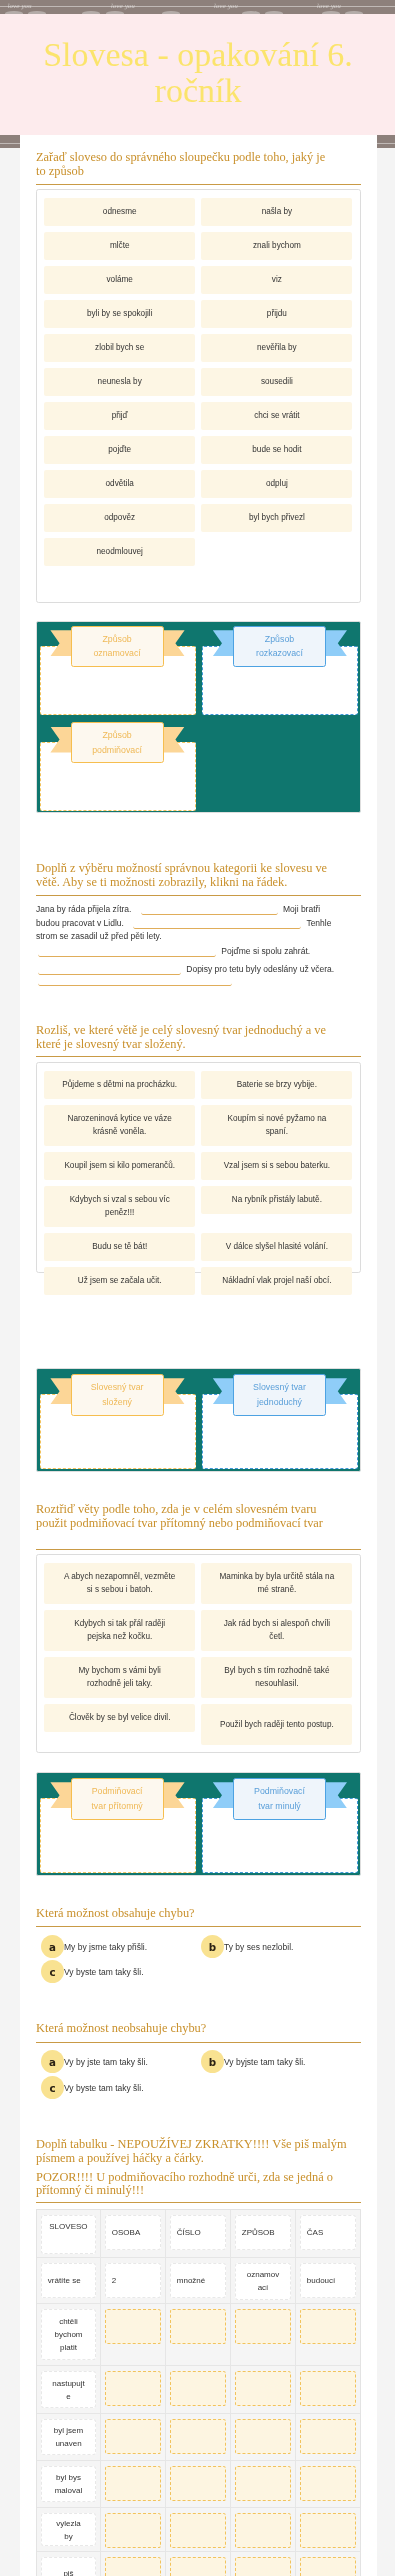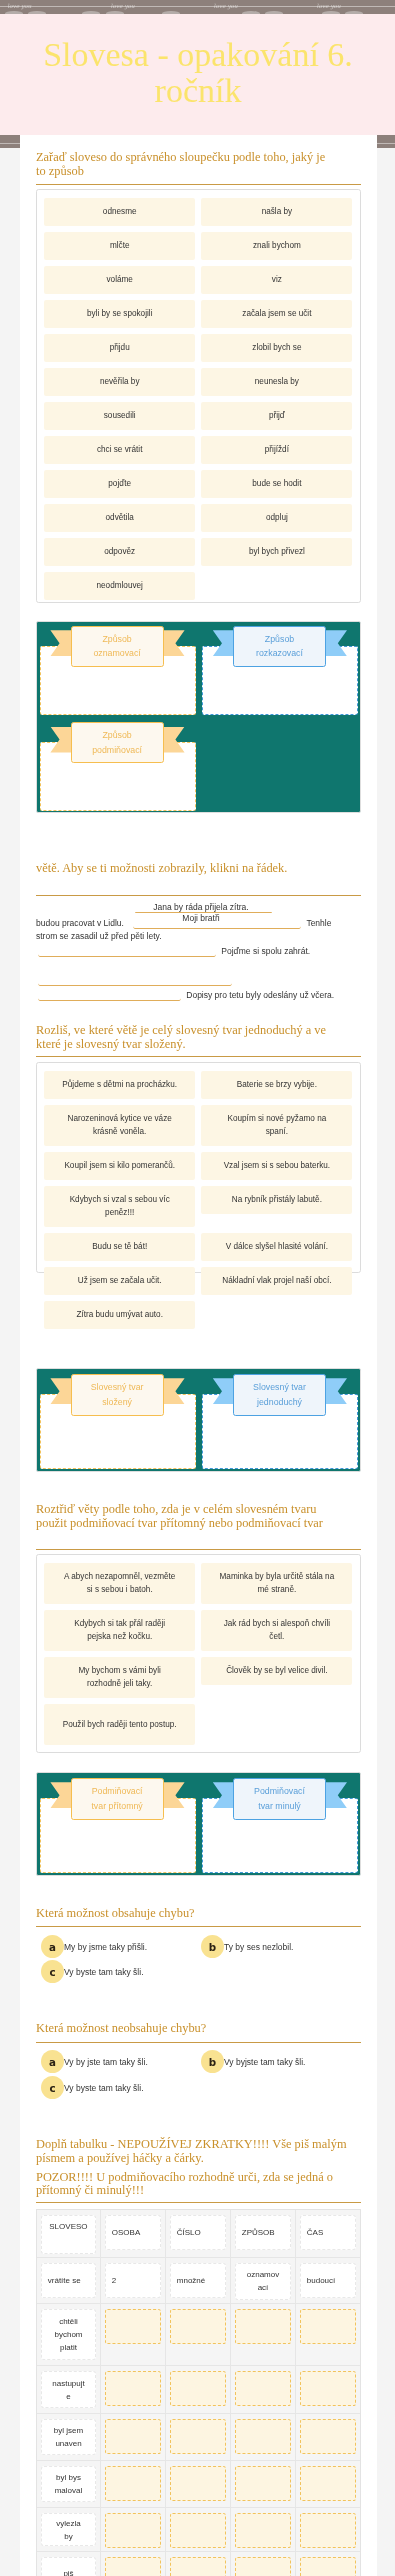--- a/index.html
+++ b/index.html
@@ -130,29 +130,27 @@
 <div class="abs rule" style="top:184px;"></div>
 
 <div class="abs itembox" style="top:189px;height:414px;">
   <div class="chip">odnesme</div>
   <div class="chip">našla by</div>
   <div class="chip">mlčte</div>
   <div class="chip">znali bychom</div>
   <div class="chip">voláme</div>
   <div class="chip">viz</div>
   <div class="chip">byli by se spokojili</div>
-  <div class="chip">začala jsem se učit</div>
   <div class="chip">přijdu</div>
   <div class="chip">zlobil bych se</div>
   <div class="chip">nevěřila by</div>
   <div class="chip">neunesla by</div>
   <div class="chip">sousedili</div>
   <div class="chip">přijď</div>
   <div class="chip">chci se vrátit</div>
-  <div class="chip">přijíždí</div>
   <div class="chip">pojďte</div>
   <div class="chip">bude se hodit</div>
   <div class="chip">odvětila</div>
   <div class="chip">odpluj</div>
   <div class="chip">odpověz</div>
   <div class="chip">byl bych přivezl</div>
   <div class="chip">neodmlouvej</div>
 </div>
 
 <div class="abs catbox" style="top:621px;height:192px;">
@@ -170,42 +168,43 @@
   </div>
   <div class="zone orange" style="left:2.6px;top:100px;">
     <div class="drop" style="height:69px;"></div>
     <div class="tail l"></div>
     <div class="tail r"></div>
     <div class="lab">Způsob podmiňovací</div>
   </div>
 </div>
 
 <div class="abs h" style="top:862px;">
+  <div>Doplň z výběru možností správnou kategorii ke slovesu ve</div>
   <div>větě. Aby se ti možnosti zobrazily, klikni na řádek.</div>
 </div>
 <div class="abs rule" style="top:895px;"></div>
 
-<div class="abs fline" style="top:902px;flex-direction:column;">
+<div class="abs fline" style="top:902px;">
   <span>Jana by ráda přijela zítra.</span>
   <span class="blank" style="width:137px;margin-left:9.3px;"></span>
   <span>Moji bratři</span>
 </div>
 <div class="abs fline" style="top:916px;">
   <span>budou pracovat v Lidlu.</span>
   <span class="blank" style="width:168px;margin-left:9.3px;"></span>
   <span>Tenhle</span>
 </div>
 <div class="abs fline" style="top:929px;">
   <span>strom se zasadil už před pěti lety.</span>
 </div>
 <div class="abs fline" style="top:944px;">
   <span class="blank" style="width:178px;"></span>
   <span>Pojďme si spolu zahrát.</span>
 </div>
-<div class="abs fline" style="top:988px;">
+<div class="abs fline" style="top:962px;">
   <span class="blank" style="width:143px;"></span>
   <span>Dopisy pro tetu byly odeslány už včera.</span>
 </div>
 <div class="abs fline" style="top:973px;">
   <span class="blank" style="width:194px;"></span>
 </div>
 
 <div class="abs h" style="top:1024px;">
   <div>Rozliš, ve které větě je celý slovesný tvar jednoduchý a ve</div>
   <div>které je slovesný tvar složený.</div>
@@ -218,21 +217,20 @@
   <div class="chip t2">Narozeninová kytice ve váze krásně voněla.</div>
   <div class="chip t2">Koupím si nové pyžamo na spaní.</div>
   <div class="chip">Koupil jsem si kilo pomerančů.</div>
   <div class="chip">Vzal jsem si s sebou baterku.</div>
   <div class="chip t2">Kdybych si vzal s sebou víc peněz!!!</div>
   <div class="chip">Na rybník přistály labutě.</div>
   <div class="chip">Budu se tě bát!</div>
   <div class="chip">V dálce slyšel hlasité volání.</div>
   <div class="chip">Už jsem se začala učit.</div>
   <div class="chip">Nákladní vlak projel naší obcí.</div>
-  <div class="chip">Zítra budu umývat auto.</div>
 </div>
 
 <div class="abs catbox" style="top:1368px;height:104px;">
   <div class="zone big orange" style="left:2.6px;top:4.6px;">
     <div class="drop" style="height:75px;"></div>
     <div class="tail l"></div>
     <div class="tail r"></div>
     <div class="lab">Slovesný tvar složený</div>
   </div>
   <div class="zone big blue" style="left:165px;top:4.6px;">
@@ -248,20 +246,21 @@
   <div>použit podmiňovací tvar přítomný nebo podmiňovací tvar</div>
 </div>
 <div class="abs rule" style="top:1549px;"></div>
 
 <div class="abs itembox" style="top:1554px;height:199px;">
   <div class="chip t2">A abych nezapomněl, vezměte si s sebou i batoh.</div>
   <div class="chip t2">Maminka by byla určitě stála na mé straně.</div>
   <div class="chip t2">Kdybych si tak přál raději pejska než kočku.</div>
   <div class="chip t2">Jak rád bych si alespoň chvíli četl.</div>
   <div class="chip t2">My bychom s vámi byli rozhodně jeli taky.</div>
+  <div class="chip t2">Byl bych s tím rozhodně také nesouhlasil.</div>
   <div class="chip">Člověk by se byl velice divil.</div>
   <div class="chip t2">Použil bych raději tento postup.</div>
 </div>
 
 <div class="abs catbox" style="top:1772px;height:104px;">
   <div class="zone big orange" style="left:2.6px;top:4.6px;">
     <div class="drop" style="height:75px;"></div>
     <div class="tail l"></div>
     <div class="tail r"></div>
     <div class="lab">Podmiňovací tvar přítomný</div>

